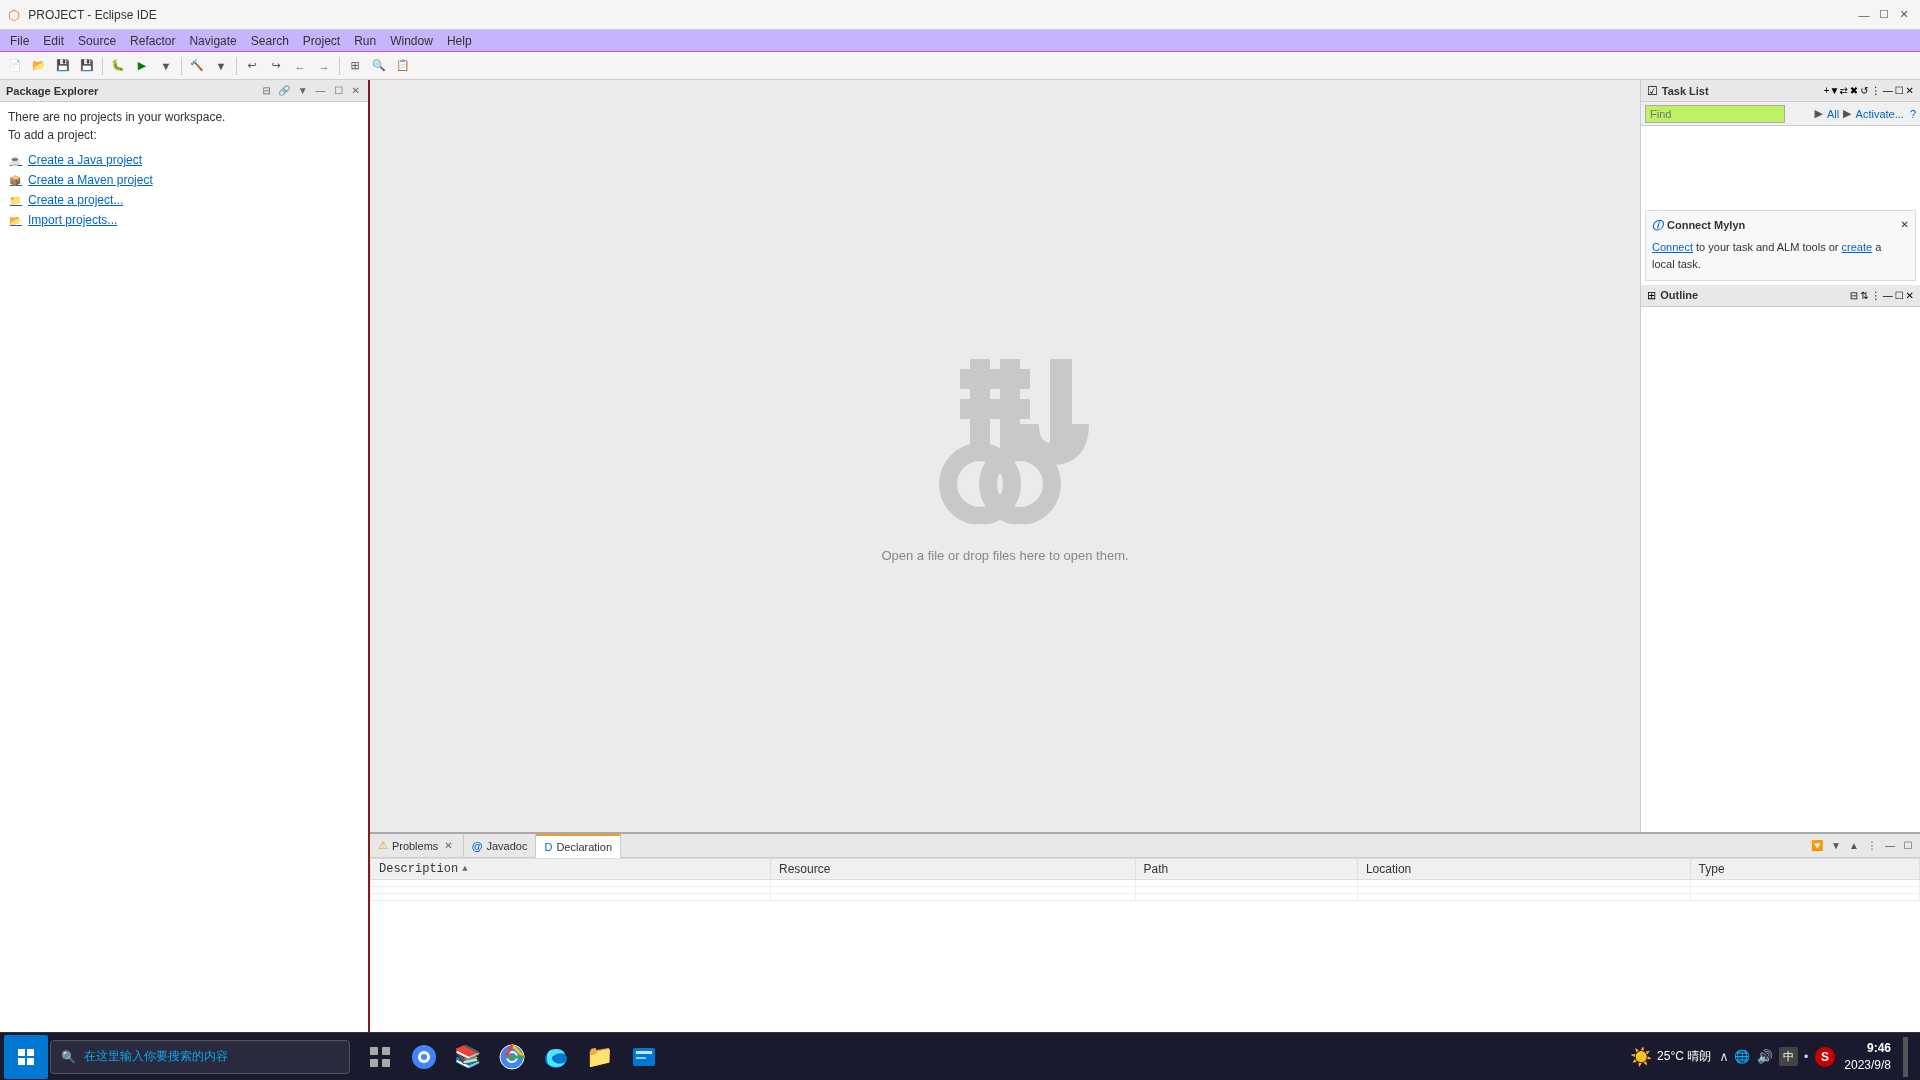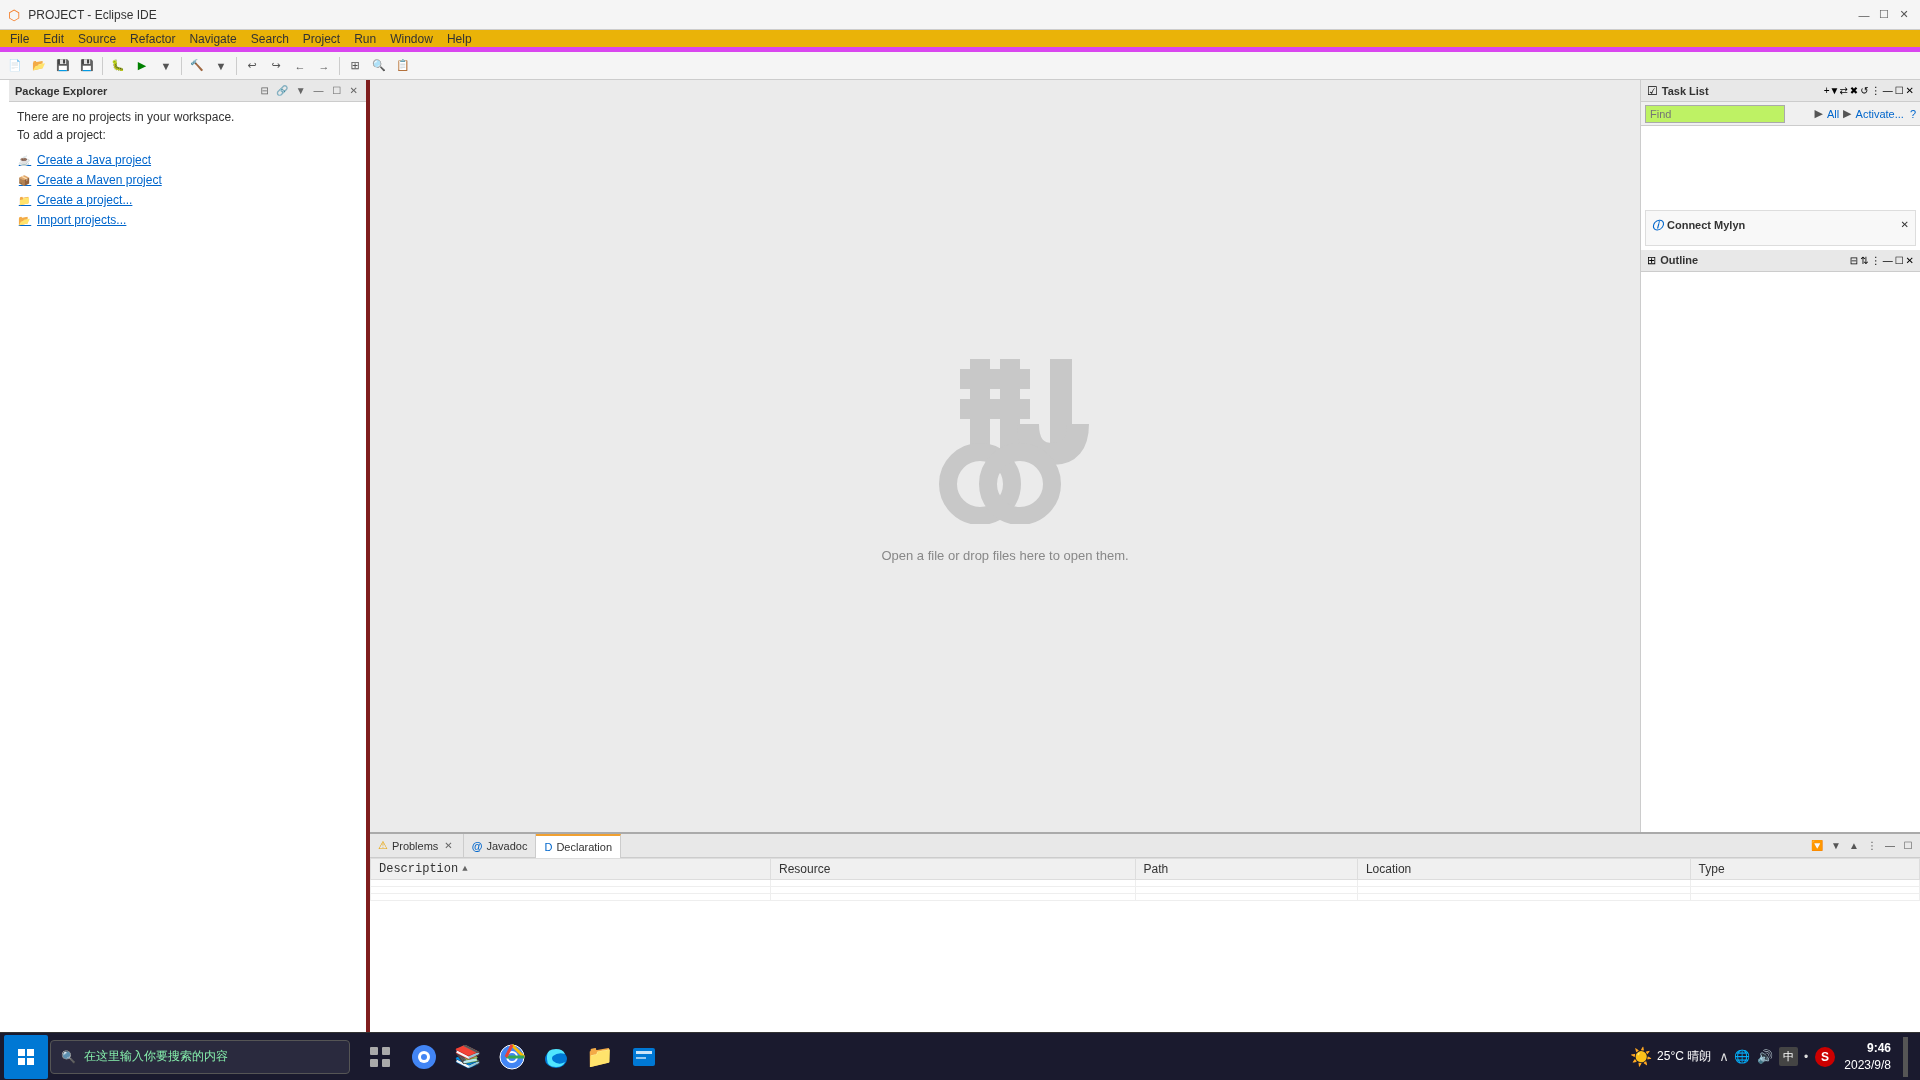--- a/index.html
+++ b/index.html
@@ -38,25 +38,25 @@
       display: flex;
       align-items: center;
       justify-content: center;
       cursor: pointer;
       font-size: 11px;
       color: #555;
     }
 
     
     #menu-bar {
-      background: #eab308;
+      background: #c4b5fd;
       height: 22px;
       display: flex;
       align-items: center;
-      border-bottom: 5px solid #d946ef;
+      border-bottom: 1px solid #d946ef;
       padding: 0 4px;
       gap: 2px;
     }
     #menu-bar .menu-item {
       padding: 2px 6px;
       font-size: 12px;
       color: #333;
       cursor: pointer;
     }
 
@@ -94,23 +94,22 @@
       display: flex;
       flex: 1;
       overflow: hidden;
     }
 
     
     #left-panel {
       width: 370px;
       display: flex;
       flex-direction: column;
-      border-right: 4px solid #7f1d1d;
+      border-right: 2px solid #7f1d1d;
       background: #fff;
-      padding-left: 9px;
     }
     .panel-header {
       background: #e8e8e8;
       height: 22px;
       display: flex;
       align-items: center;
       padding: 0 6px;
       border-bottom: 1px solid #ccc;
       gap: 4px;
     }
@@ -612,20 +611,26 @@
         </div>
 
         <div class="task-content" style="height:80px;"></div>
 
         <div id="connect-mylyn">
           <div style="display:flex;align-items:flex-start;justify-content:space-between;">
             <div>
               <div class="mylyn-title">
                 <span class="info-icon">ⓘ</span>
                 <span>Connect Mylyn</span>
+              </div>
+              <div>
+                <span class="mylyn-link">Connect</span>
+                <span> to your task and ALM tools or </span>
+                <span class="mylyn-link">create</span>
+                <span> a local task.</span>
               </div>
             </div>
             <span style="cursor:pointer;font-size:10px;">✕</span>
           </div>
         </div>
 
         <div class="outline-header">
           <span style="font-size:11px;">⊞</span>
           <span class="panel-header-title">Outline</span>
           <div style="margin-left:auto;display:flex;gap:2px;">
@@ -717,21 +722,21 @@
     <svg width="20" height="20" viewBox="0 0 20 20">
       <rect x="2" y="2" width="7" height="7" fill="#fff"></rect>
       <rect x="11" y="2" width="7" height="7" fill="#fff"></rect>
       <rect x="2" y="11" width="7" height="7" fill="#fff"></rect>
       <rect x="11" y="11" width="7" height="7" fill="#fff"></rect>
     </svg>
   </div>
 
   <div class="taskbar-search">
     <span style="color:#aaa;">🔍</span>
-    <span style="font-size:12px;color:#86efac;">在这里输入你要搜索的内容</span>
+    <span style="font-size:12px;color:#0ea5e9;">在这里输入你要搜索的内容</span>
   </div>
 
   <div class="taskbar-apps">
     <div class="taskbar-app">
       <svg width="24" height="24" viewBox="0 0 24 24" fill="#aaa">
         <rect x="2" y="2" width="8" height="8" rx="1"></rect>
         <rect x="14" y="2" width="8" height="8" rx="1"></rect>
         <rect x="2" y="14" width="8" height="8" rx="1"></rect>
         <rect x="14" y="14" width="8" height="8" rx="1"></rect>
       </svg>

